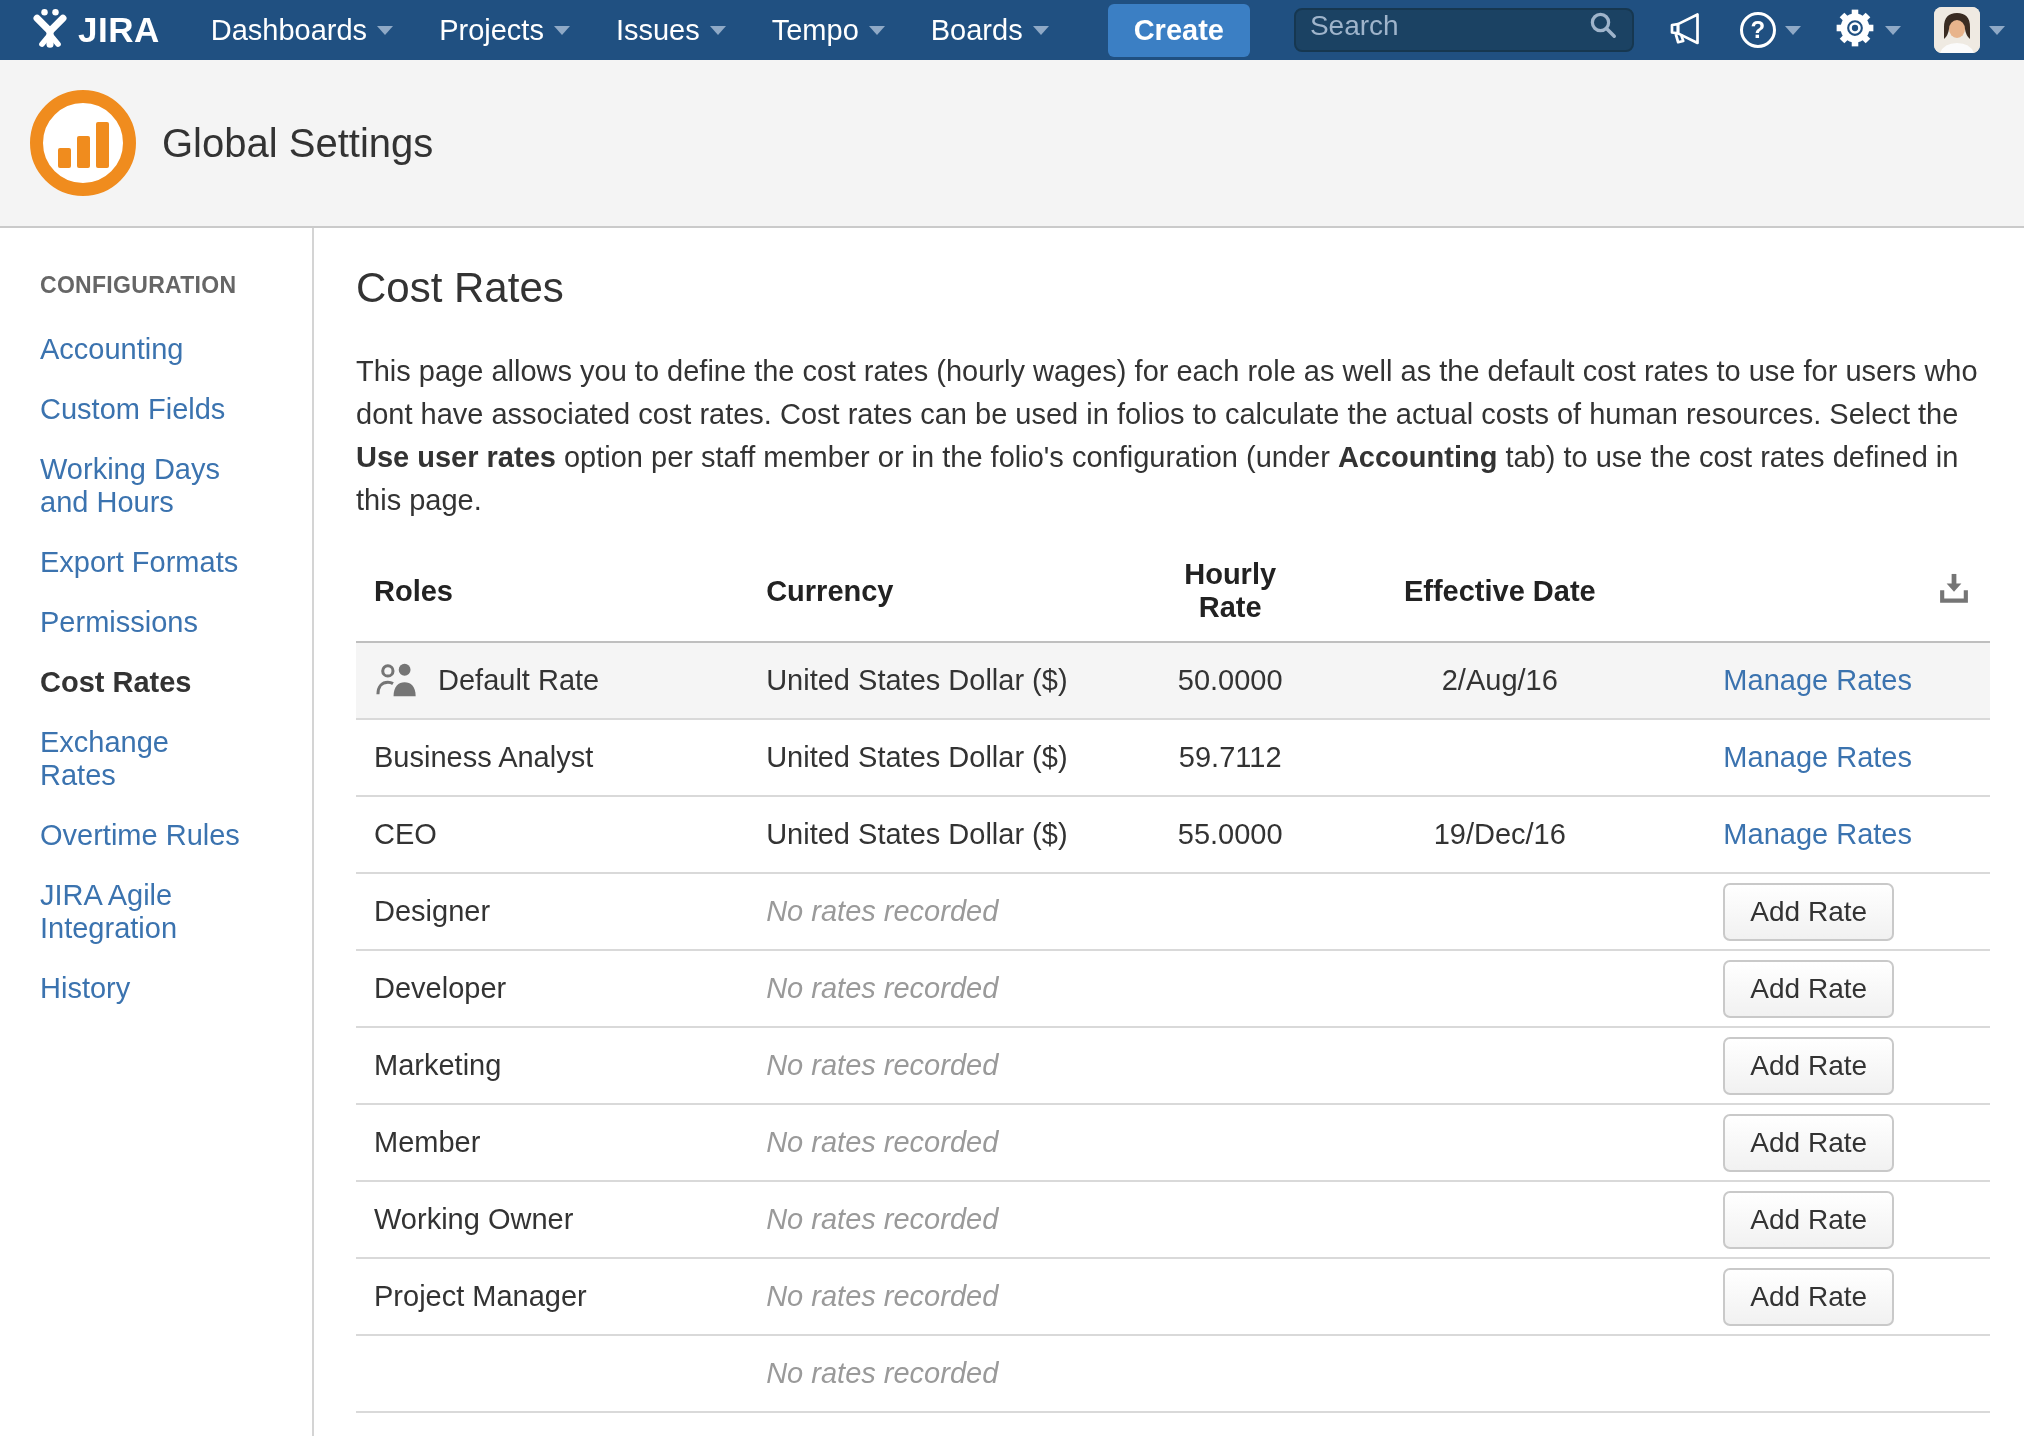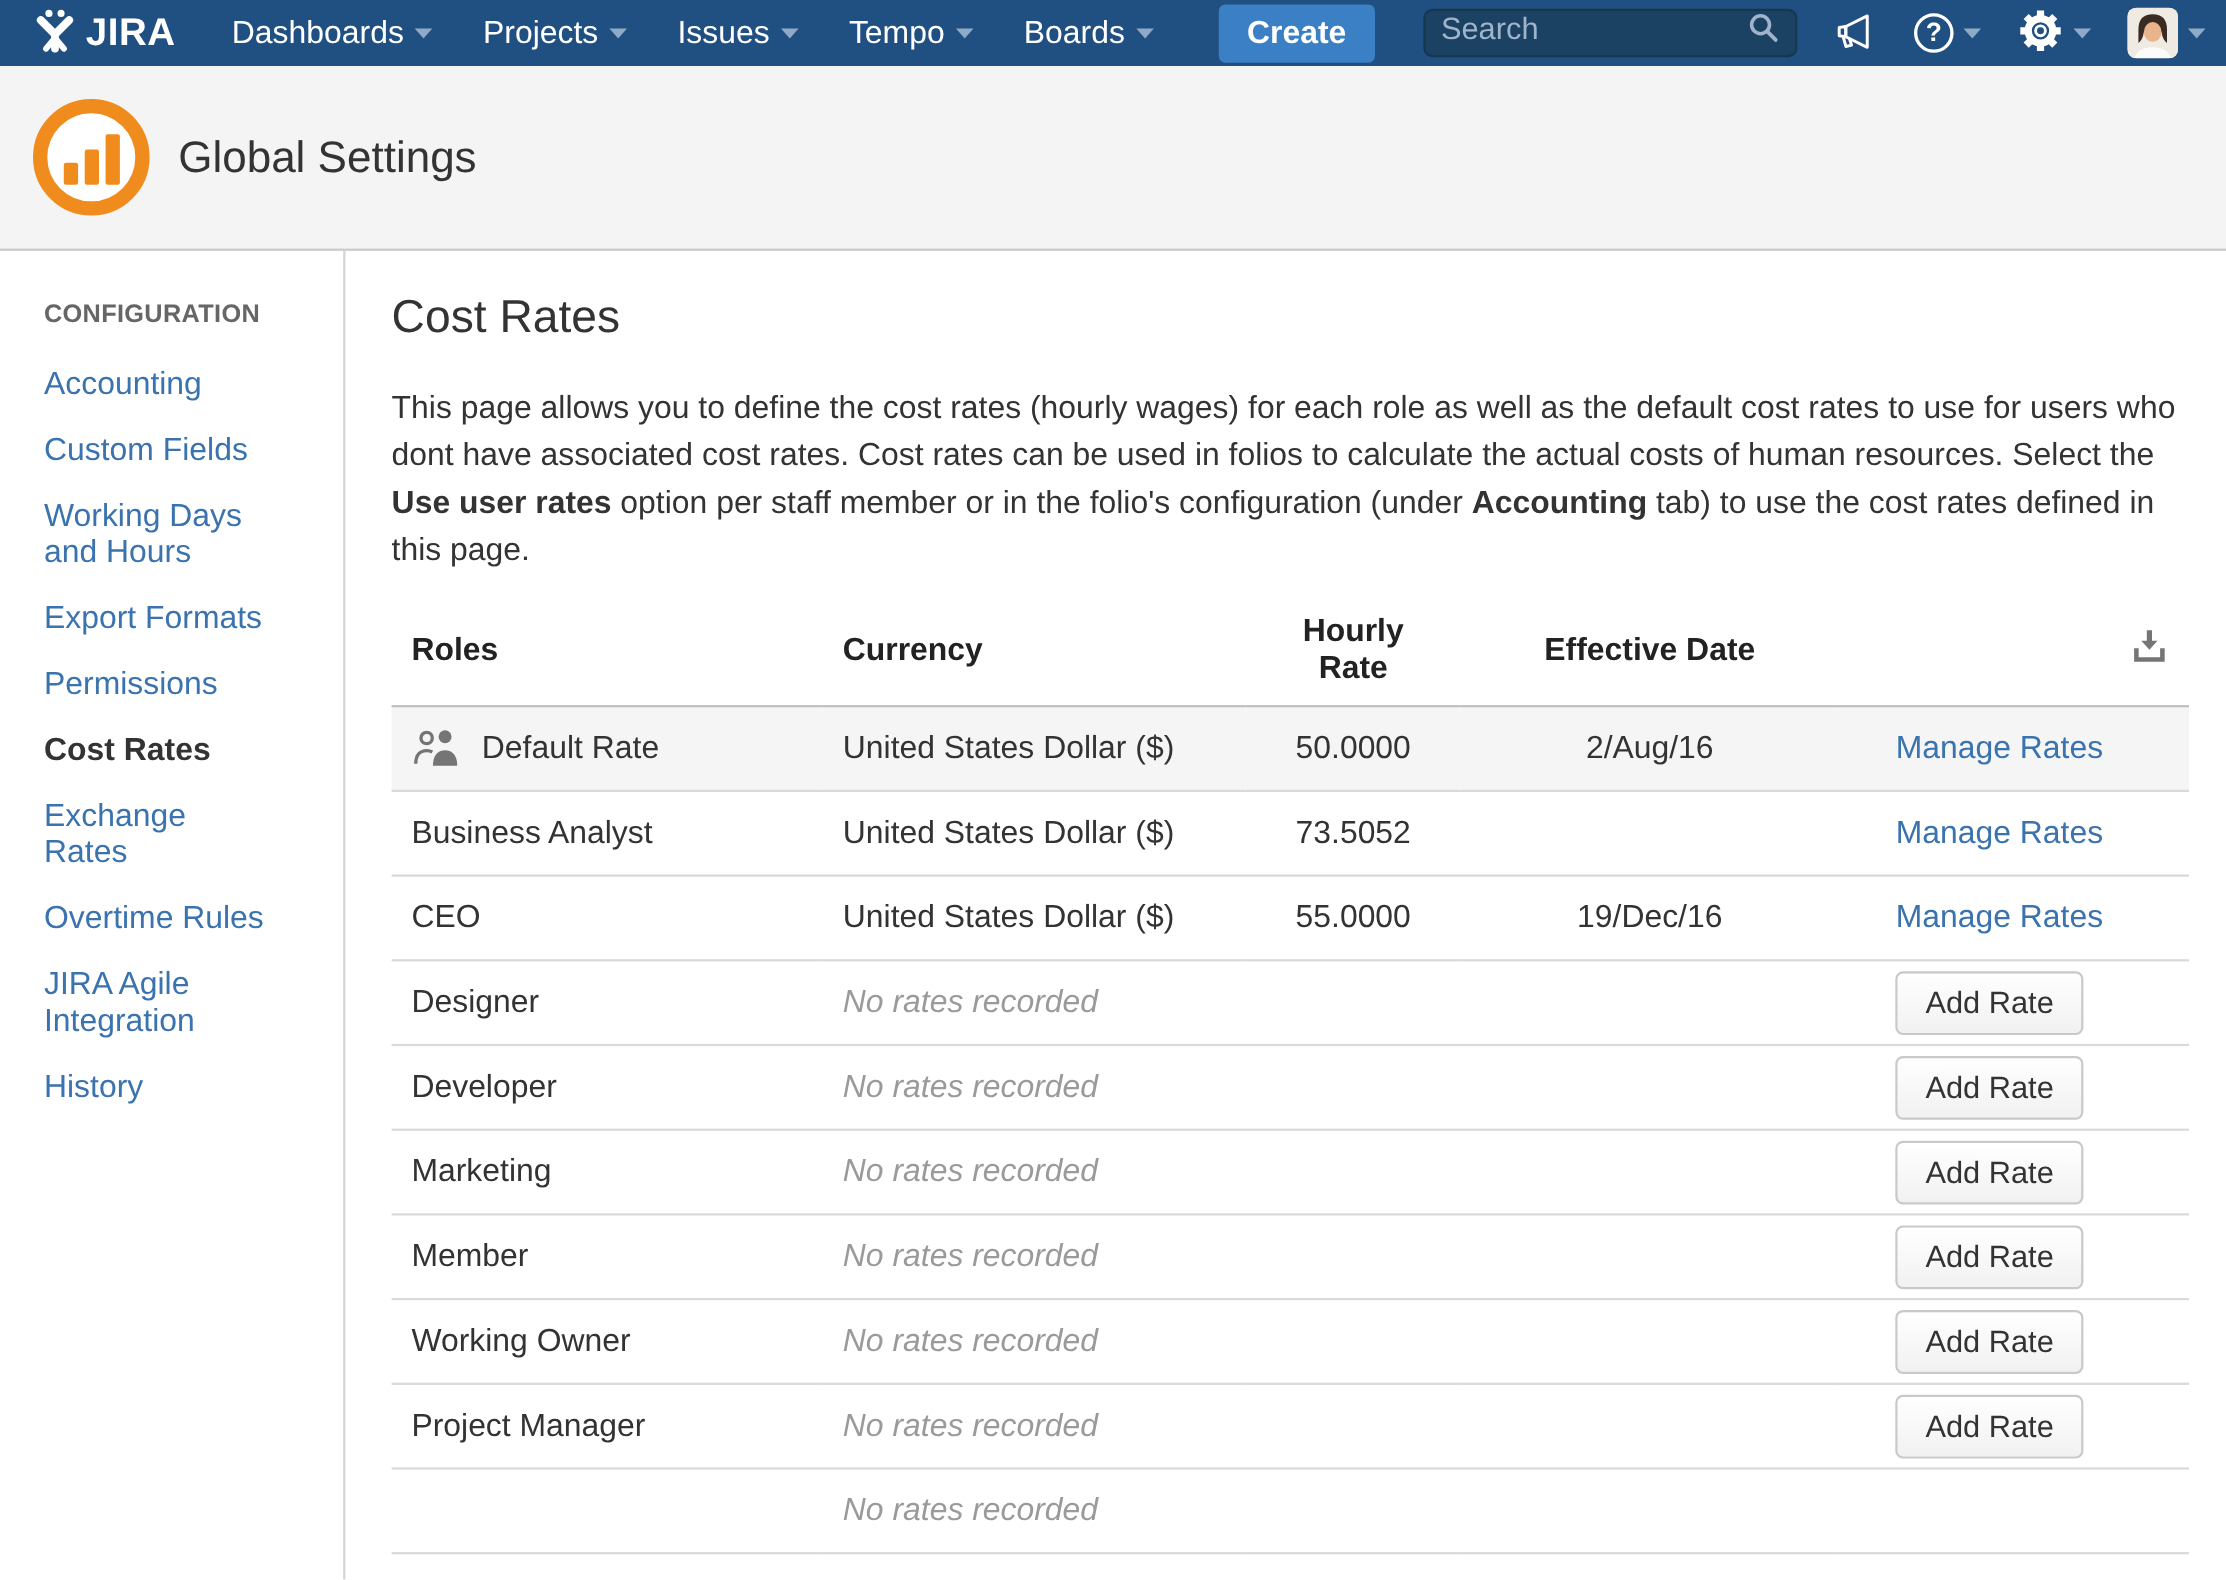--- a/index.html
+++ b/index.html
@@ -290,21 +290,21 @@
             <td class="center">2/Aug/16</td>
             <td class="action"><a href="#" class="manage-link">Manage Rates</a></td>
           </tr>
           <tr>
             <td>
               <div class="role-cell">
                 <span>Business Analyst</span>
               </div>
             </td>
             <td>United States Dollar ($)</td>
-            <td class="center">73.5052</td>
+            <td class="center">59.7112</td>
             <td class="center"></td>
             <td class="action"><a href="#" class="manage-link">Manage Rates</a></td>
           </tr>
           <tr>
             <td>
               <div class="role-cell">
                 <span>CEO</span>
               </div>
             </td>
             <td>United States Dollar ($)</td>

